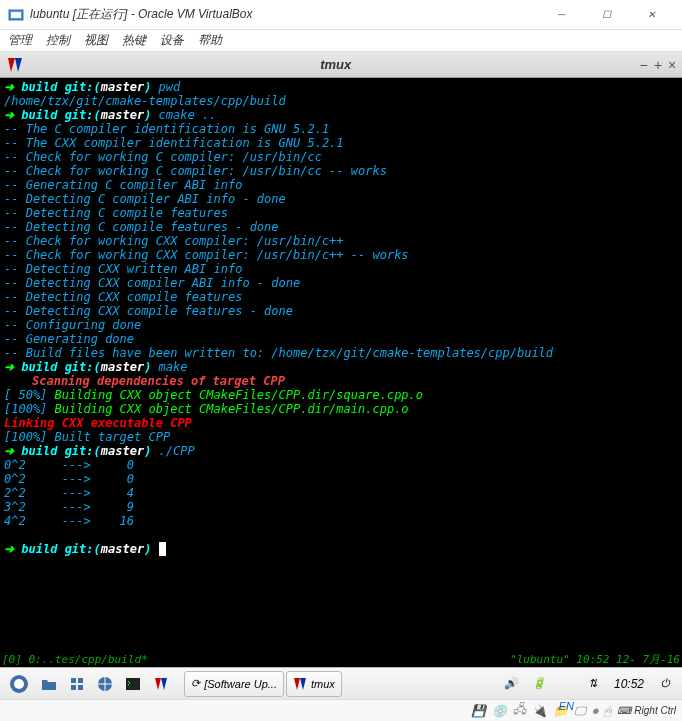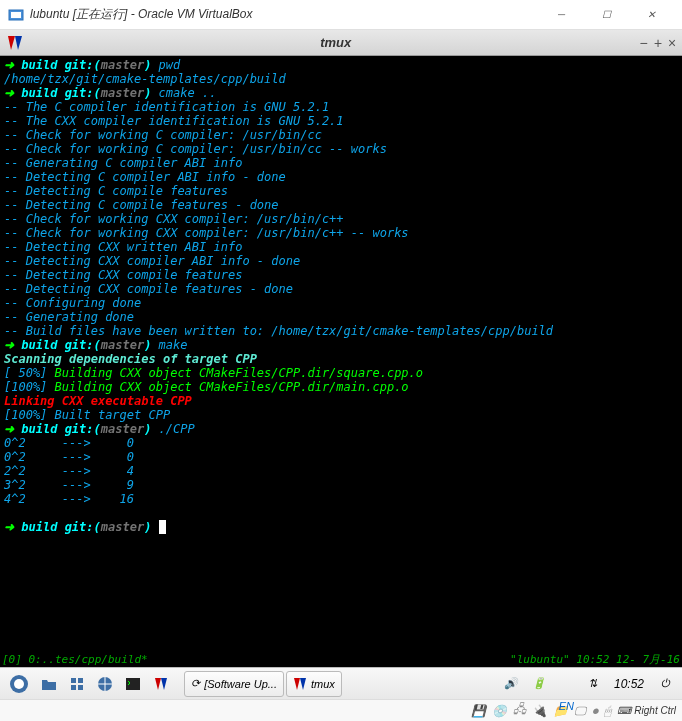--- a/index.html
+++ b/index.html
@@ -13,22 +13,22 @@
 .vbox-menu { height: 22px; display: flex; padding: 0 8px; gap: 14px; align-items: center; font-size: 12px; color: #333; border-bottom: 1px solid #e0e0e0; }
 .guest-area { flex: 1; background: #000; position: relative; display: flex; flex-direction: column; }
 .tmux-titlebar { height: 26px; background: linear-gradient(#e8e8e8, #d4d4d4); display: flex; align-items: center; padding: 0 6px; border-bottom: 1px solid #999; }
 .tmux-app-icon { width: 18px; height: 18px; margin-right: 8px; display: inline-flex; align-items: center; justify-content: center; }
 .tmux-title { flex: 1; text-align: center; font-weight: bold; font-size: 13px; color: #333; }
 .tmux-controls { display: flex; gap: 6px; font-size: 14px; color: #555; }
 .term { flex: 1; background: #000; font-family: "Consolas", "Monaco", monospace; font-size: 12px; line-height: 14px; padding: 2px 4px; white-space: pre; overflow: hidden; }
 .c-green { color: #00ff00; }
 .c-white { color: #0ea5e9; }
 .c-cyan { color: #00ffff; text-align: center; }
-.c-orange { color: #737373; }
-.c-magenta { color: #5eead4; }
+.c-orange { color: #ffffff; }
+.c-magenta { color: #ef4444; margin-left: 28px; }
 .c-red { color: #ff0000; }
 .c-bold { font-weight: bold; }
 .cursor { background: #fff; color: #000; }
 .tmux-status { height: 16px; background: #000; color: #00aa00; font-family: monospace; font-size: 11px; display: flex; align-items: center; padding: 0 2px; gap: 45px; }
 .tmux-status-right { margin-left: auto; }
 .taskbar { height: 32px; background: linear-gradient(#f8f8f8, #e8e8e8); border-top: 1px solid #bbb; display: flex; align-items: center; padding: 0 4px; gap: 2px; }
 .tb-btn { height: 26px; min-width: 26px; display: flex; align-items: center; justify-content: center; border: 1px solid transparent; border-radius: 3px; font-size: 11px; padding: 0 4px; cursor: pointer; }
 .tb-task { height: 26px; background: linear-gradient(#fdfdfd,#ececec); border: 1px solid #bbb; border-radius: 3px; display: flex; align-items: center; padding: 0 6px; font-size: 11px; gap: 4px; max-width: 120px; overflow: hidden; white-space: nowrap; }
 .tb-spacer { flex: 1; }
 .tb-clock { font-size: 12px; padding: 0 6px; }
@@ -47,20 +47,28 @@
           <rect x="1" y="3" width="14" height="10" fill="#4a90d9" stroke="#2a70b9"></rect>
           <rect x="3" y="5" width="10" height="6" fill="#fff"></rect>
         </svg>
     </span>
     <span class="vbox-title">lubuntu [正在运行] - Oracle VM VirtualBox</span>
     <div class="win-controls">
       <div class="win-btn">─</div>
       <div class="win-btn">☐</div>
       <div class="win-btn">✕</div>
     </div>
+  </div>
+  <div class="vbox-menu">
+    <span>管理</span>
+    <span>控制</span>
+    <span>视图</span>
+    <span>热键</span>
+    <span>设备</span>
+    <span>帮助</span>
   </div>
 
   <div class="guest-area">
     <div class="tmux-titlebar">
       <span class="tmux-app-icon">
         <svg width="18" height="18" viewBox="0 0 18 18">
             <path d="M2 2 L9 2 L5 16 L2 2 Z" fill="#cc0000"></path>
             <path d="M9 2 L16 2 L12 16 L9 2 Z" fill="#0033aa"></path>
           </svg>
       </span>

